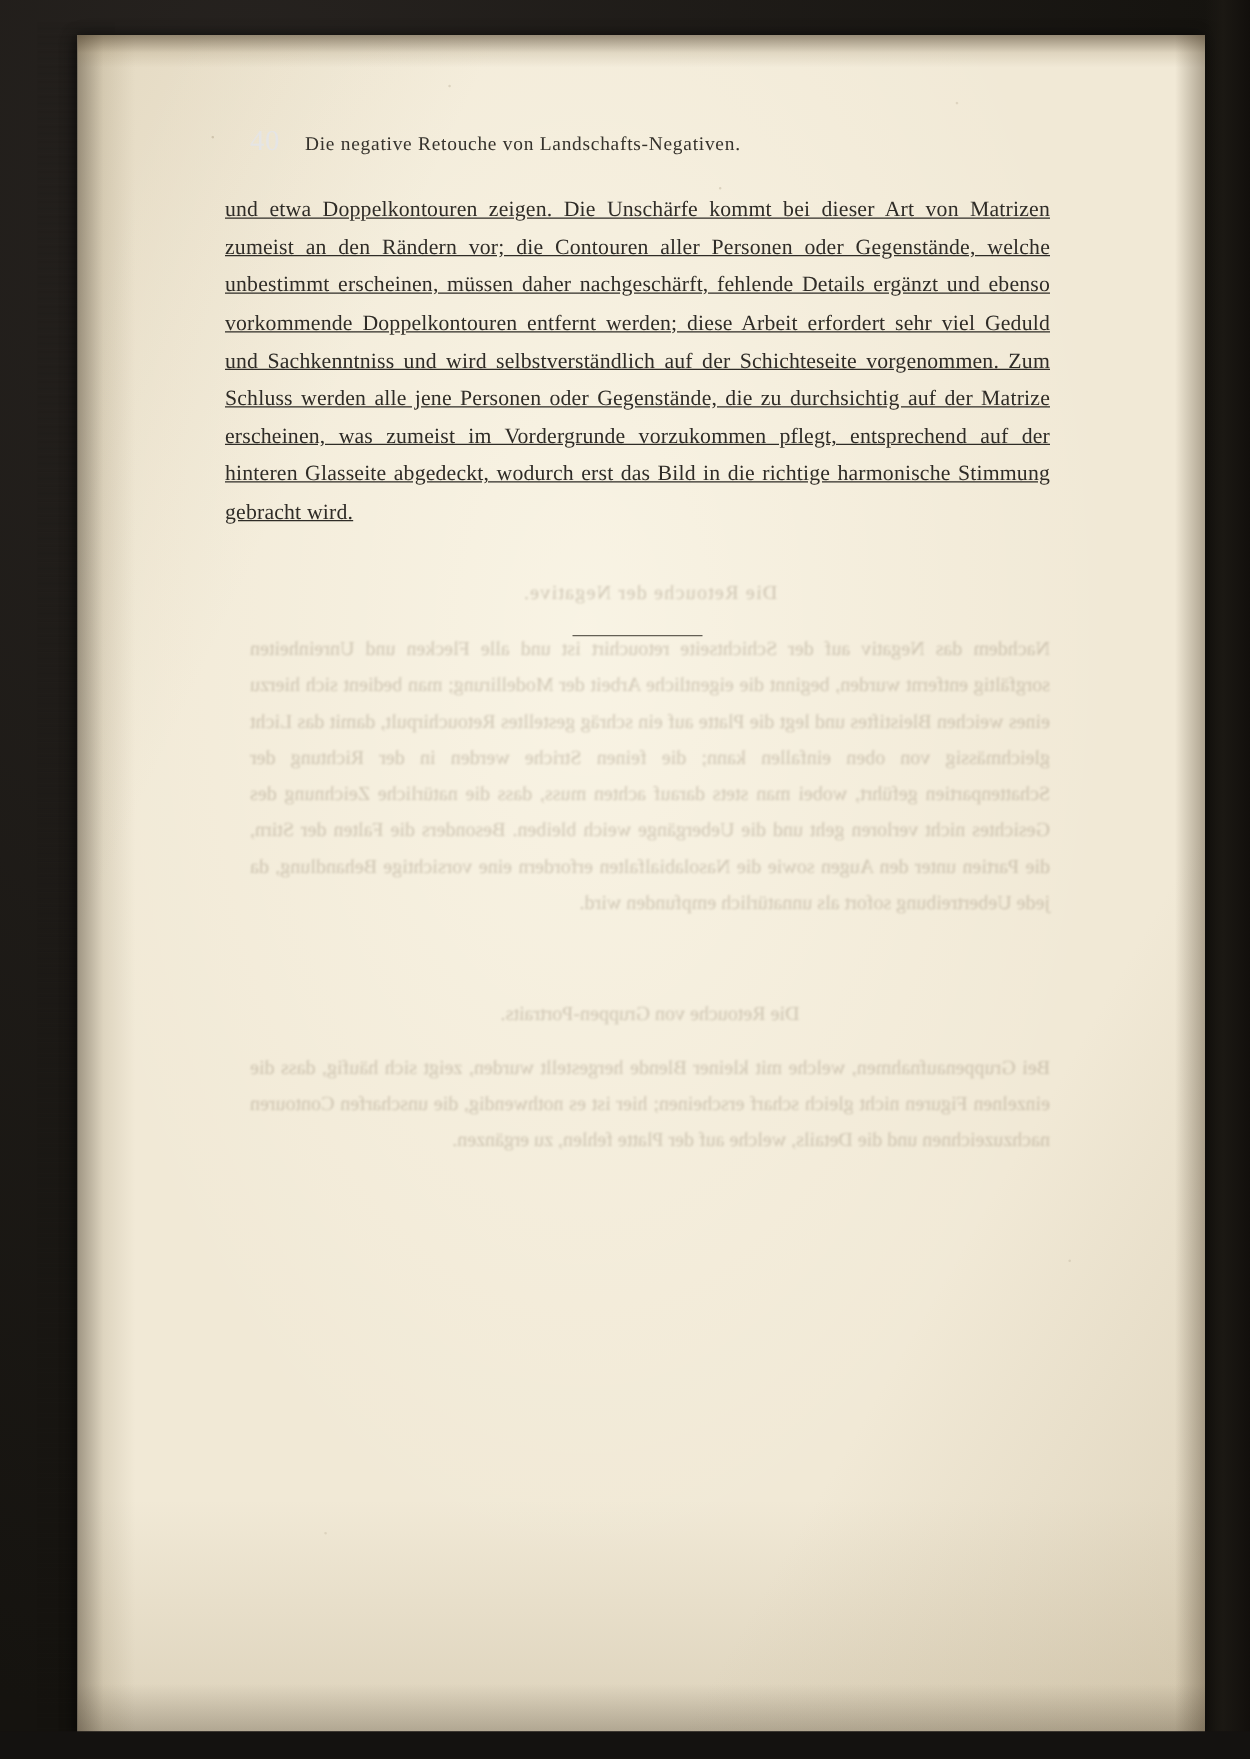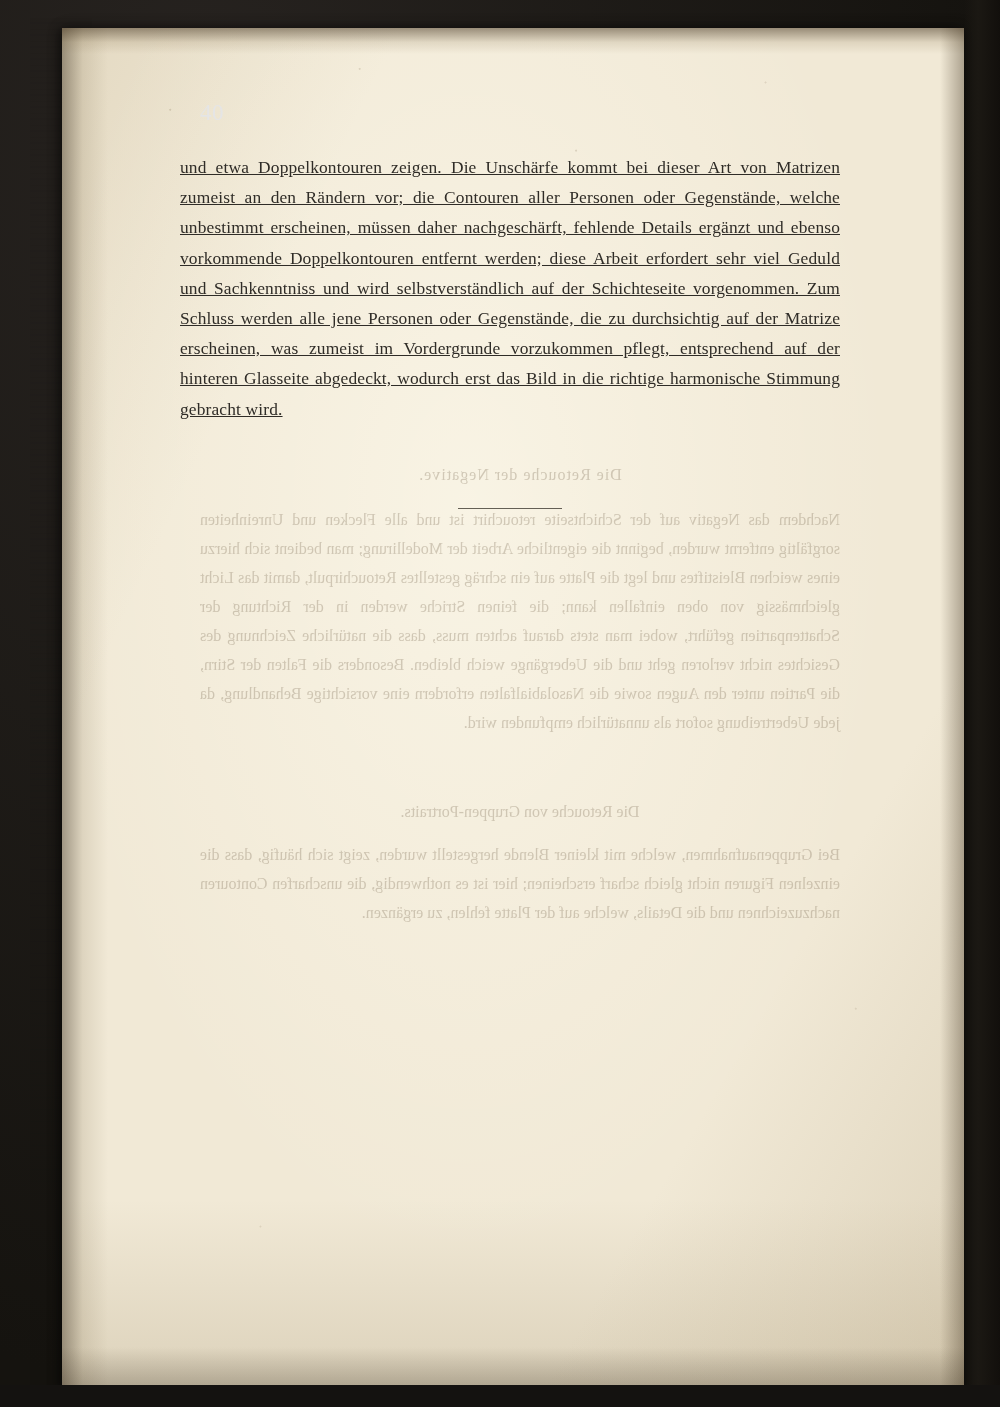--- a/index.html
+++ b/index.html
@@ -242,20 +242,21 @@
     <div>Nachdem das Negativ auf der Schichtseite retouchirt ist und alle Flecken und Unreinheiten sorgfältig entfernt wurden, beginnt die eigentliche Arbeit der Modellirung; man bedient sich hierzu eines weichen Bleistiftes und legt die Platte auf ein schräg gestelltes Retouchirpult, damit das Licht gleichmässig von oben einfallen kann; die feinen Striche werden in der Richtung der Schattenpartien geführt, wobei man stets darauf achten muss, dass die natürliche Zeichnung des Gesichtes nicht verloren geht und die Uebergänge weich bleiben. Besonders die Falten der Stirn, die Partien unter den Augen sowie die Nasolabialfalten erfordern eine vorsichtige Behandlung, da jede Uebertreibung sofort als unnatürlich empfunden wird.</div>
     <div class="gh-block2">
       <div class="gh-head2">Die Retouche von Gruppen-Portraits.</div>
       <div>Bei Gruppenaufnahmen, welche mit kleiner Blende hergestellt wurden, zeigt sich häufig, dass die einzelnen Figuren nicht gleich scharf erscheinen; hier ist es nothwendig, die unscharfen Contouren nachzuzeichnen und die Details, welche auf der Platte fehlen, zu ergänzen.</div>
     </div>
   </div>
 
   <div class="content">
     <div class="header-row">
       <div class="folio">40</div>
+      <div class="running-head">Die negative Retouche von Landschafts-Negativen.</div>
     </div>
 
     <p class="body-par">und etwa Doppelkontouren zeigen.  Die Unschärfe kommt bei dieser Art von Matrizen zumeist an den Rändern vor; die Contouren aller Personen oder Gegenstände, welche unbestimmt erscheinen, müssen daher nachgeschärft, fehlende Details ergänzt und ebenso vorkommende Doppelkontouren entfernt werden; diese Arbeit erfordert sehr viel Geduld und Sachkenntniss und wird selbstverständlich auf der Schichteseite vorgenommen. Zum Schluss werden alle jene Personen oder Gegenstände, die zu durchsichtig auf der Matrize erscheinen, was zumeist im Vordergrunde vorzukommen pflegt, entsprechend auf der hinteren Glasseite abgedeckt, wodurch erst das Bild in die richtige harmonische Stimmung gebracht wird.</p>
 
     <div class="rule-wrap">
       <div class="rule"></div>
     </div>
   </div>
 
   <div class="corner-shadow"></div>

